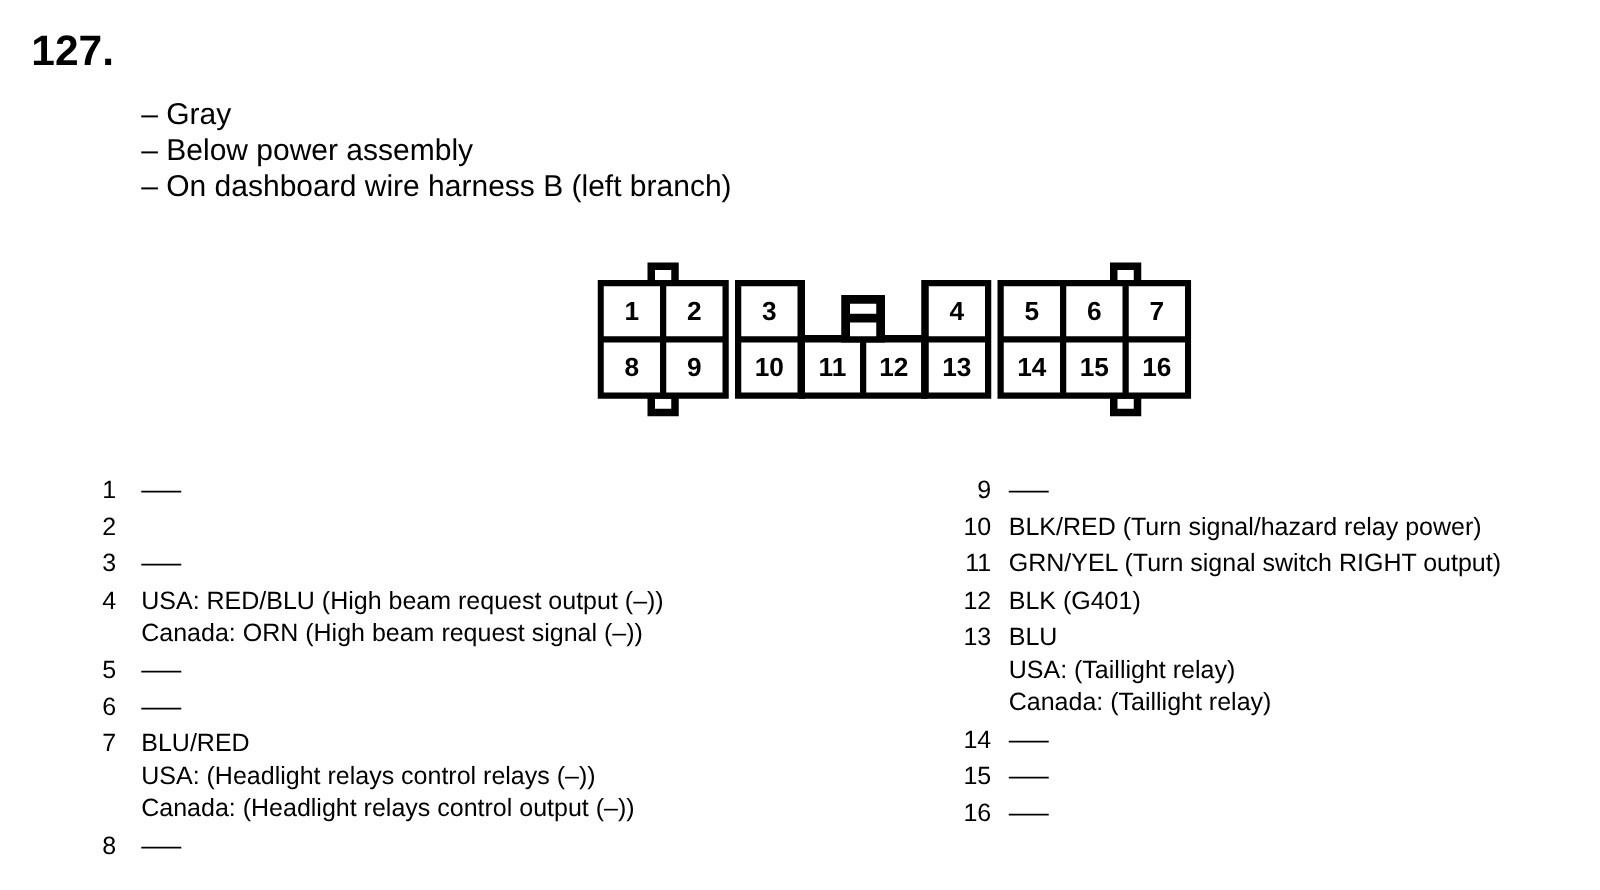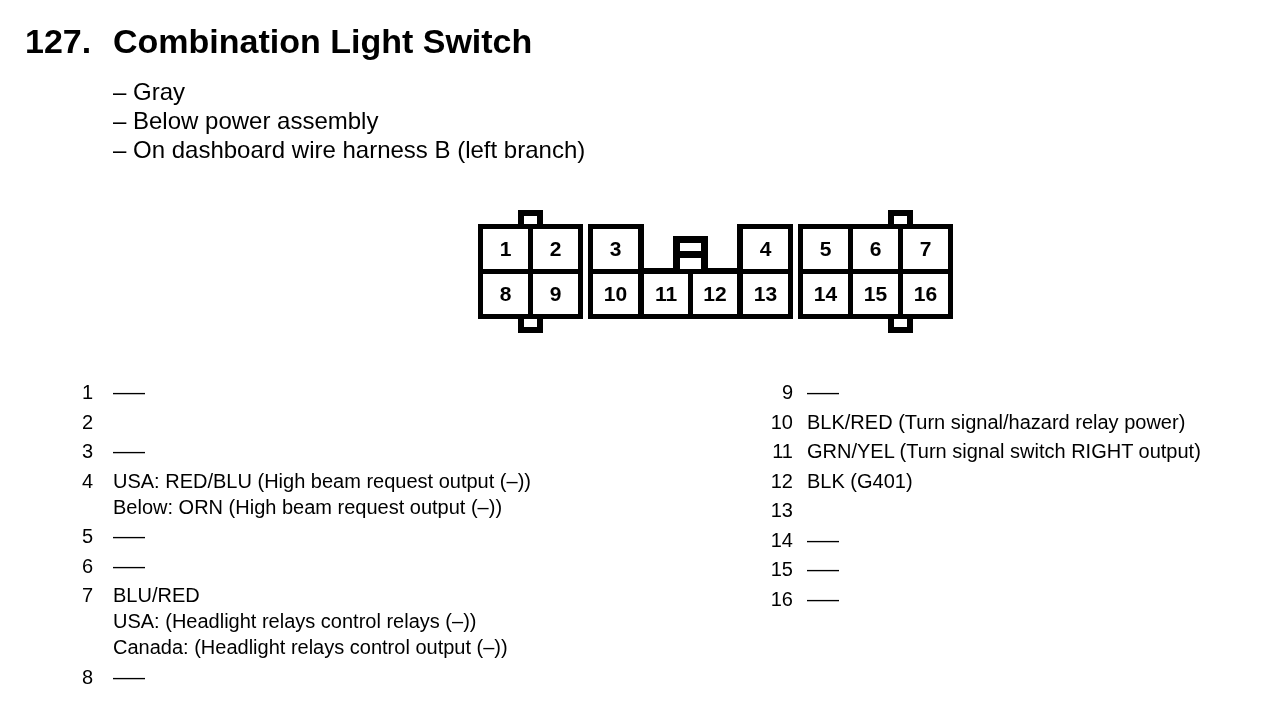--- a/index.html
+++ b/index.html
@@ -49,21 +49,20 @@
   .pin-line.dash {
     display: inline-block;
     transform: scaleX(1.6); transform-origin: left center;
   }
 </style>
 </head>
 <body>
 
 <div class="title-row">
   <span class="title-num">127.</span>
-  <span>Combination Light Switch</span>
 </div>
 
 <div class="notes">
   <div>– Gray</div>
   <div>– Below power assembly</div>
   <div>– On dashboard wire harness B (left branch)</div>
 </div>
 
 <div class="connector-wrap">
   <svg width="475" height="127" viewBox="0 0 475 127">
@@ -159,21 +158,21 @@
   <div class="pin-row">
     <span class="pin-num">3</span>
     <div class="pin-desc">
       <div class="pin-line dash">—</div>
     </div>
   </div>
   <div class="pin-row">
     <span class="pin-num">4</span>
     <div class="pin-desc">
       <div class="pin-line">USA: RED/BLU (High beam request output (–))</div>
-      <div class="pin-line">Below: ORN (High beam request output (–))</div>
+      <div class="pin-line">Canada: ORN (High beam request signal (–))</div>
     </div>
   </div>
   <div class="pin-row">
     <span class="pin-num">5</span>
     <div class="pin-desc">
       <div class="pin-line dash">—</div>
     </div>
   </div>
   <div class="pin-row">
     <span class="pin-num">6</span>
@@ -217,20 +216,25 @@
     </div>
   </div>
   <div class="pin-row">
     <span class="pin-num">12</span>
     <div class="pin-desc">
       <div class="pin-line">BLK (G401)</div>
     </div>
   </div>
   <div class="pin-row">
     <span class="pin-num">13</span>
+    <div class="pin-desc">
+      <div class="pin-line">BLU</div>
+      <div class="pin-line">USA: (Taillight relay)</div>
+      <div class="pin-line">Canada: (Taillight relay)</div>
+    </div>
   </div>
   <div class="pin-row">
     <span class="pin-num">14</span>
     <div class="pin-desc">
       <div class="pin-line dash">—</div>
     </div>
   </div>
   <div class="pin-row">
     <span class="pin-num">15</span>
     <div class="pin-desc">

